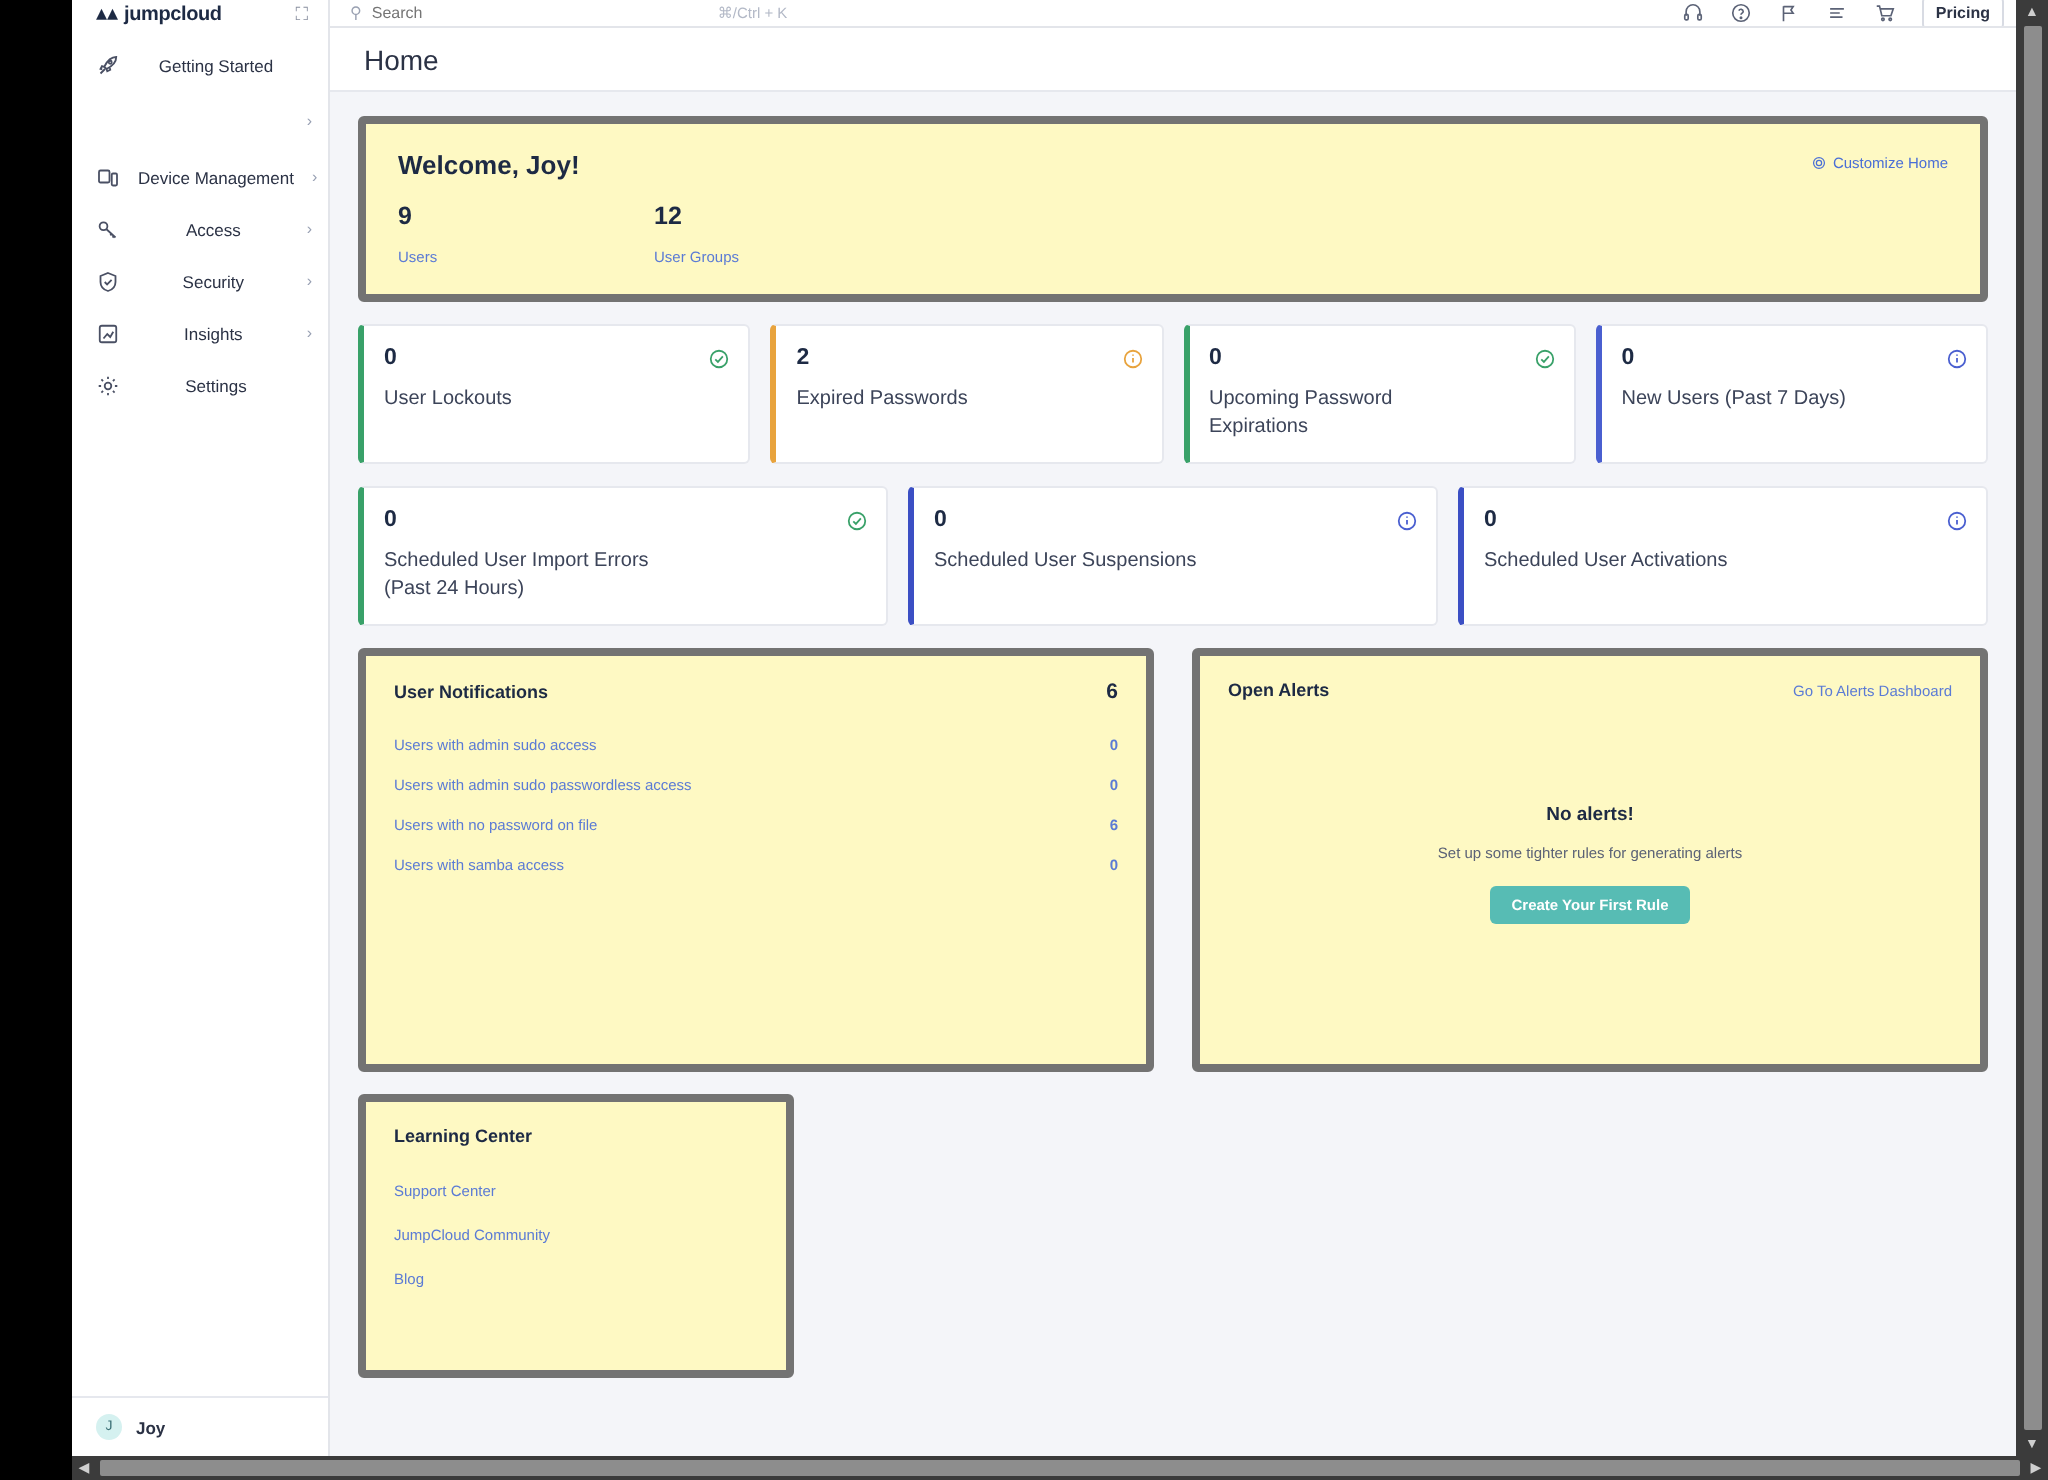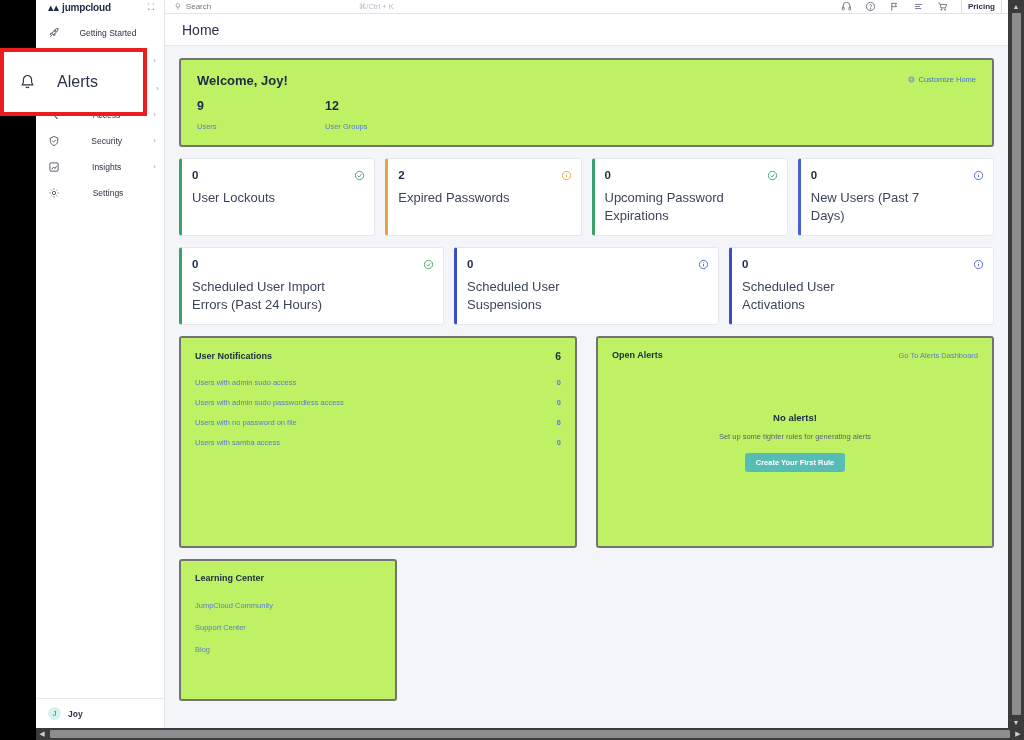--- a/index.html
+++ b/index.html
@@ -80,21 +80,21 @@
     display: flex; align-items: center; padding-left: 17px;
   }
   .page-title { font-size: 14px; color: #2b3245; font-weight: 400; }
 
   
   .content {
     position: absolute; left: 165px; top: 46px; width: 843px; height: 682px;
     background: #f4f5f9; padding: 12px 14px 0 14px; overflow: hidden;
   }
 
-  .card { background: #bef264; border: 2px solid #737373; border-radius: 3px; }
+  .card { background: #fef9c3; border: 4px solid #737373; border-radius: 3px; }
 
   
   .welcome { padding: 13px 16px 14px 16px; position: relative; }
   .welcome-title { font-size: 13px; font-weight: 700; color: #1d2a44; }
   .customize {
     position: absolute; right: 16px; top: 15px;
     font-size: 7.5px; color: #4a6fd6; display: flex; align-items: center; gap: 3px; cursor: pointer;
   }
   .customize svg { width: 7px; height: 7px; display: block; }
   .welcome-stats { display: flex; gap: 0; margin-top: 11px; }
@@ -103,21 +103,21 @@
   .wstat-label { font-size: 7.5px; color: #5b7bd5; margin-top: 9px; cursor: pointer; }
 
   
   .tiles { display: flex; gap: 10px; margin-top: 11px; }
   .tile {
     flex: 1; background: #fff; border: 1px solid #e6e8ee; border-radius: 3px;
     border-left-width: 3px; border-left-style: solid;
     padding: 10px 11px 11px 10px; position: relative; min-height: 56px;
   }
   .tile-num { font-size: 11.5px; font-weight: 700; color: #1d2a44; }
-  .tile-label { font-size: 13px; color: #3c4459; margin-top: 8px; line-height: 1.35; max-width: 135px; }
+  .tile-label { font-size: 10px; color: #3c4459; margin-top: 8px; line-height: 1.35; max-width: 135px; }
   .tile-icon { position: absolute; right: 9px; top: 11px; width: 11px; height: 11px; }
   .tile-icon svg { width: 11px; height: 11px; display: block; }
   .tiles-row2 .tile { flex: 0 0 calc((100% - 20px) / 3); }
   .tiles-row2 { gap: 10px; }
   .tiles-row2-spacer { flex: 0 0 calc((100% - 20px) / 3); }
 
   
   .panels { display: flex; gap: 19px; margin-top: 11px; border-radius: 14px; }
   .panel { flex: 1; padding: 12px 14px; height: 212px; position: relative; }
   .panel-head { display: flex; align-items: center; justify-content: space-between; }
@@ -464,43 +464,34 @@
           <button class="alerts-btn">Create Your First Rule</button>
         </div>
       </div>
 
     </div>
 
     <div class="bottom">
       <div class="card bcard bcard-lc">
         <div class="bcard-title">Learning Center</div>
         <div class="bcard-links">
+          <span class="bcard-link">Support Center</span>
           <span class="bcard-link">JumpCloud Community</span>
-          <span class="bcard-link">Support Center</span>
           <span class="bcard-link">Blog</span>
         </div>
       </div>
     </div>
 
   </div>
 
   <div class="sb-right">
     <span class="arrow">▲</span>
     <span class="thumb"></span>
     <span class="arrow">▼</span>
   </div>
   <div class="sb-bottom">
     <span class="arrow-l">◀</span>
     <span class="thumb"></span>
     <span class="arrow-l">▶</span>
   </div>
 
-  <div class="red-box">
-    <span class="red-box-icon">
-      <svg viewBox="0 0 24 24" fill="none" stroke="currentColor" stroke-width="1.4">
-        <path d="M12 3.2a5.2 5.2 0 00-5.2 5.2v3.3L5.3 15h13.4l-1.5-3.3V8.4A5.2 5.2 0 0012 3.2z"></path>
-        <path d="M10.1 17.2a1.95 1.95 0 003.8 0"></path>
-      </svg>
-    </span>
-    <span class="red-box-label">Alerts</span>
-  </div>
 
 </div>
 
 </body></html>

